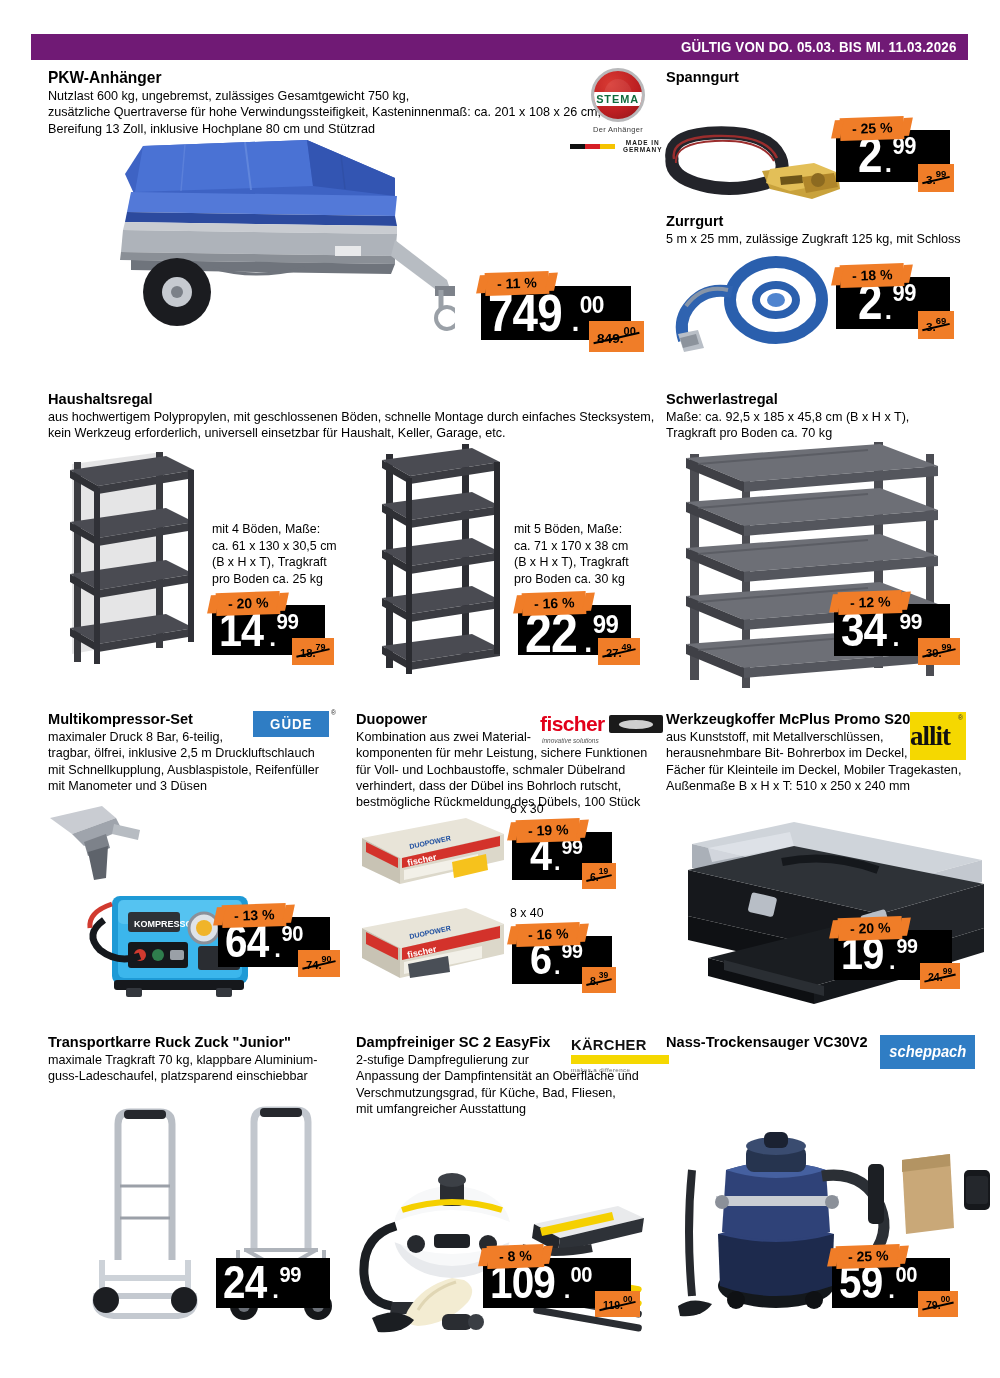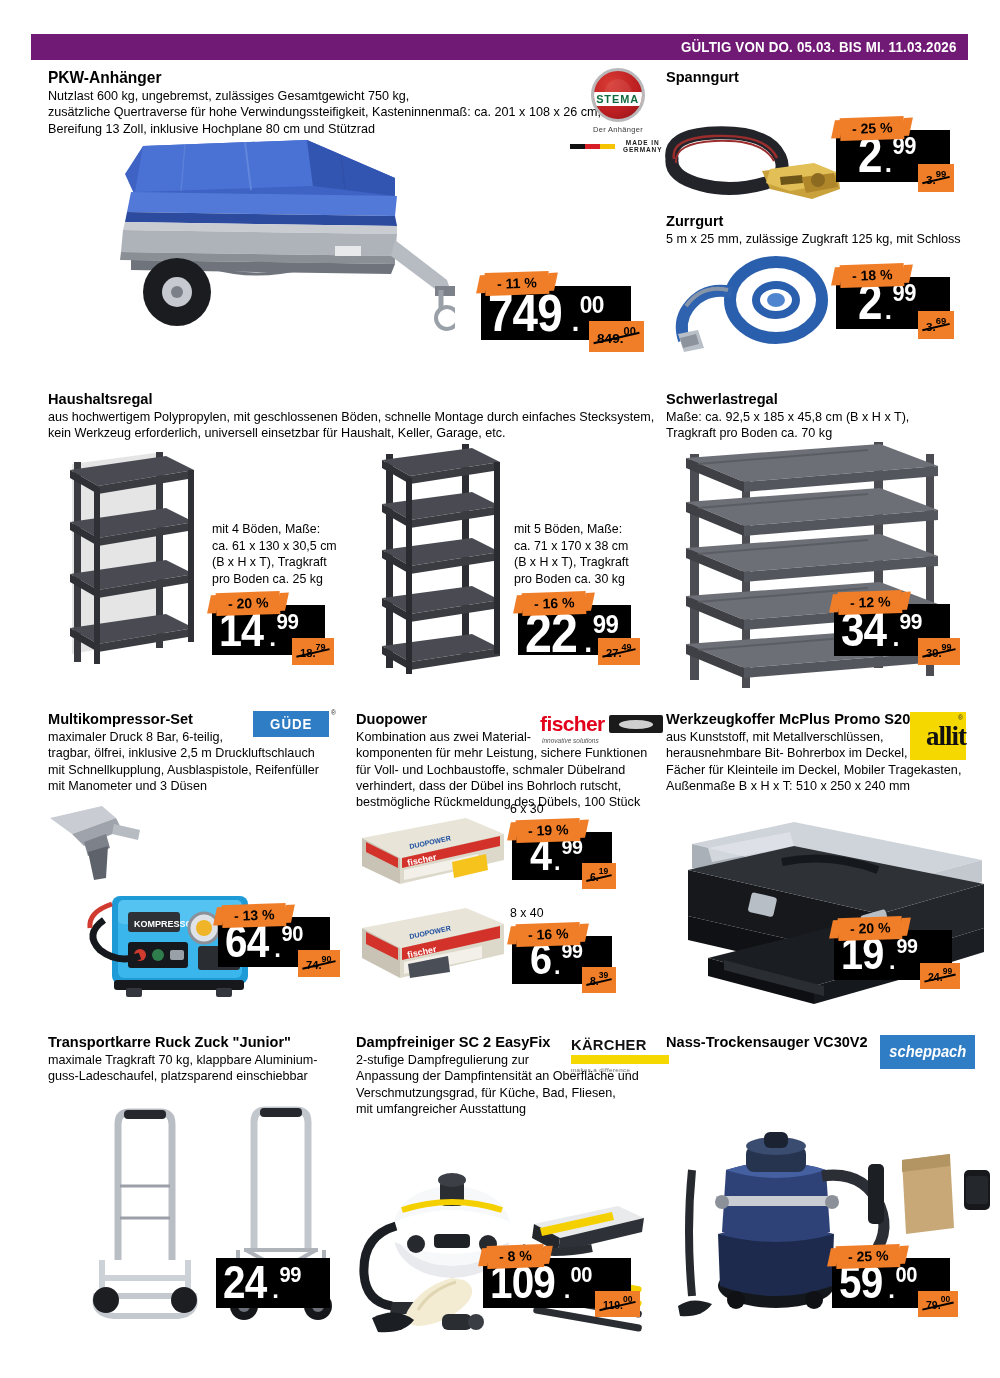--- a/index.html
+++ b/index.html
@@ -122,21 +122,21 @@
     width:54px;height:18px;background:#1a1a1a;border-radius:2px;
     display:flex;align-items:center;justify-content:center;
   }
   .fischer-box i{
     display:block;width:34px;height:9px;background:#cfcfcf;border-radius:50%;
   }
   .fischer-tag{ font-size:6.5px;color:#555;font-style:italic;margin-top:1px;margin-left:2px;}
 
   .allit-logo{
     width:56px;height:48px;background:#f5d800;position:relative;
-    display:flex;align-items:center;justify-content:flex-end;
+    display:flex;align-items:center;justify-content:flex-start;
   }
   .allit-logo span{
     color:#111;font-weight:700;font-size:27px;letter-spacing:-1px;
     font-family:"Liberation Serif", serif;
   }
 
   .karcher-logo{ width:98px; }
   .karcher-top{
     color:#111;font-weight:700;font-size:15.5px;letter-spacing:.3px;transform:scaleX(.95);
     transform-origin:left center;

